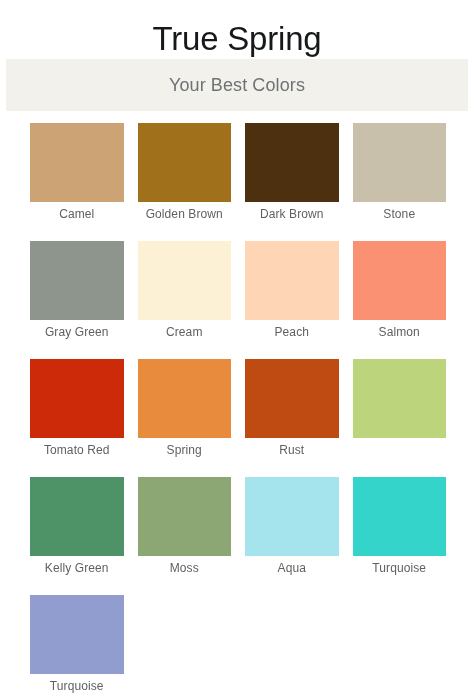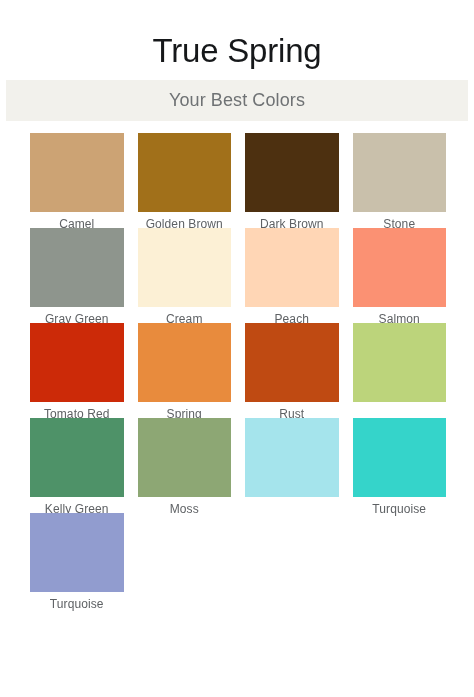--- a/index.html
+++ b/index.html
@@ -15,33 +15,32 @@
   }
   .page {
     position: relative;
     width: 474px;
     height: 697px;
     background: #ffffff;
     box-sizing: border-box;
   }
   .title {
     margin: 0;
-    padding-top: 31px;
+    padding-top: 19px;
     text-align: center;
     font-size: 33px;
     font-weight: 400;
     letter-spacing: -0.2px;
     color: #16181a;
     line-height: 40px;
   }
   .banner {
-    margin-top: 9px;
     margin-left: 6px;
     margin-right: 6px;
-    height: 41px;
+    height: 52px;
     background: #f2f1ec;
     display: flex;
     align-items: center;
     justify-content: center;
   }
   .banner-text {
     font-size: 18px;
     color: #6f7274;
     letter-spacing: 0.1px;
   }
@@ -61,21 +60,21 @@
   .swatch {
     width: 100%;
     height: 79px;
     display: block;
   }
   .swatch-label {
     text-align: center;
     font-size: 12px;
     color: #5e6164;
     line-height: 25px;
-    height: 16px;
+    height: 39px;
     white-space: nowrap;
     letter-spacing: 0.1px;
   }
 </style>
 </head>
 <body>
 
 <div class="page">
 
   <h1 class="title">True Spring</h1>
@@ -135,20 +134,21 @@
       <div class="cell">
         <div class="swatch" style="background: rgb(78, 146, 104);"></div>
         <div class="swatch-label">Kelly Green</div>
       </div>
       <div class="cell">
         <div class="swatch" style="background: rgb(141, 167, 116);"></div>
         <div class="swatch-label">Moss</div>
       </div>
       <div class="cell">
         <div class="swatch" style="background: rgb(165, 228, 236);"></div>
+        <div class="swatch-label">Aqua</div>
       </div>
       <div class="cell">
         <div class="swatch" style="background: rgb(53, 212, 202);"></div>
         <div class="swatch-label">Turquoise</div>
       </div>
       <div class="cell">
         <div class="swatch" style="background: rgb(145, 156, 207);"></div>
         <div class="swatch-label">Turquoise</div>
       </div>
     </div>

